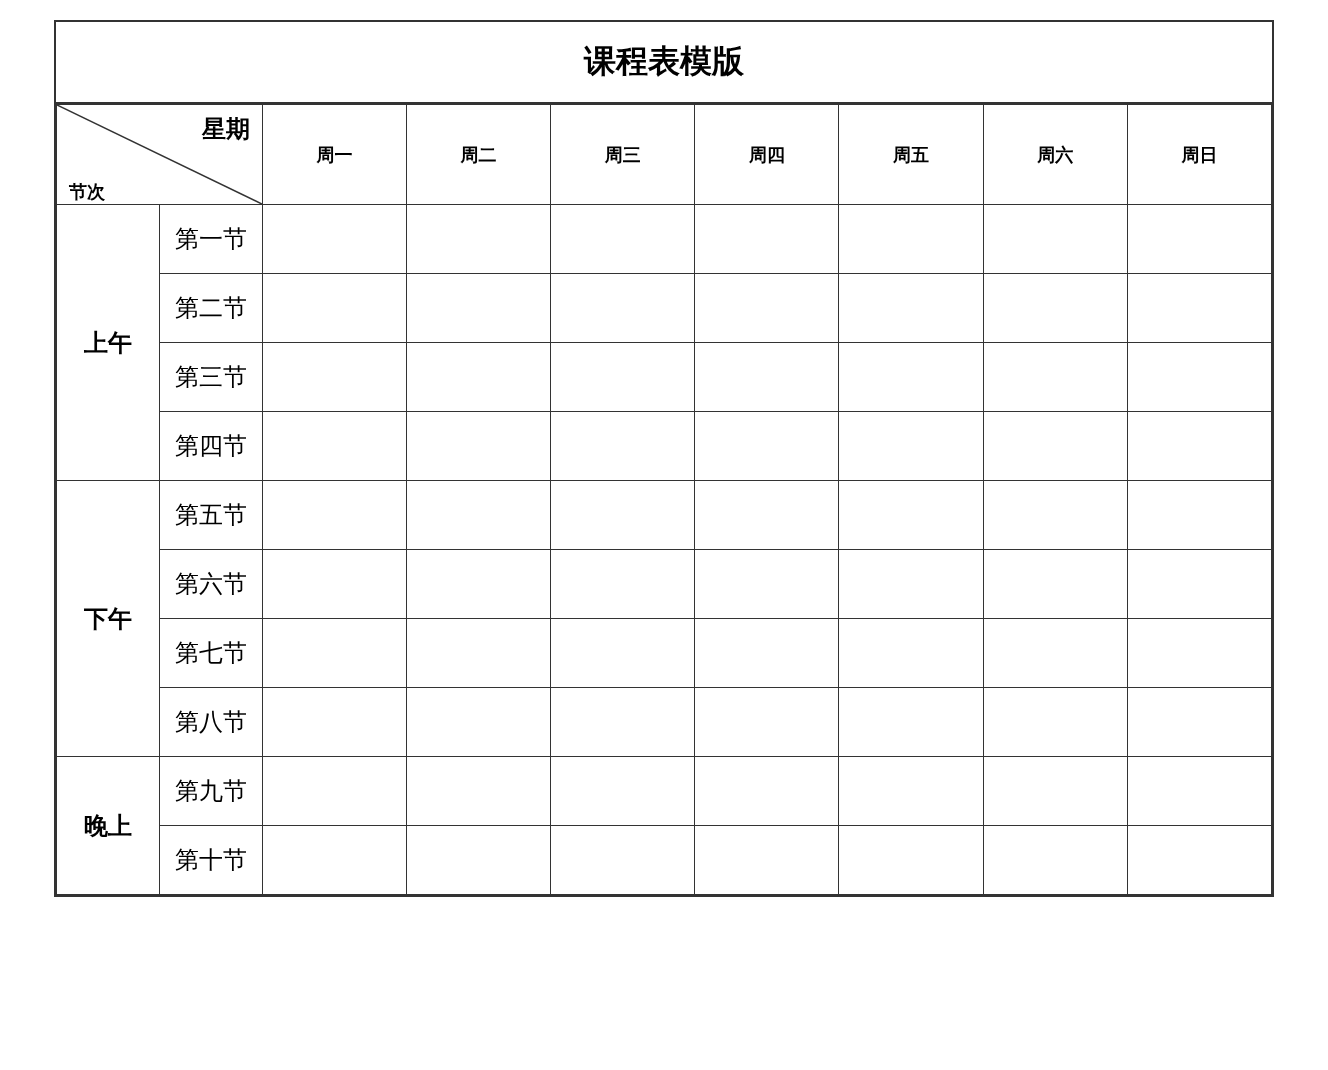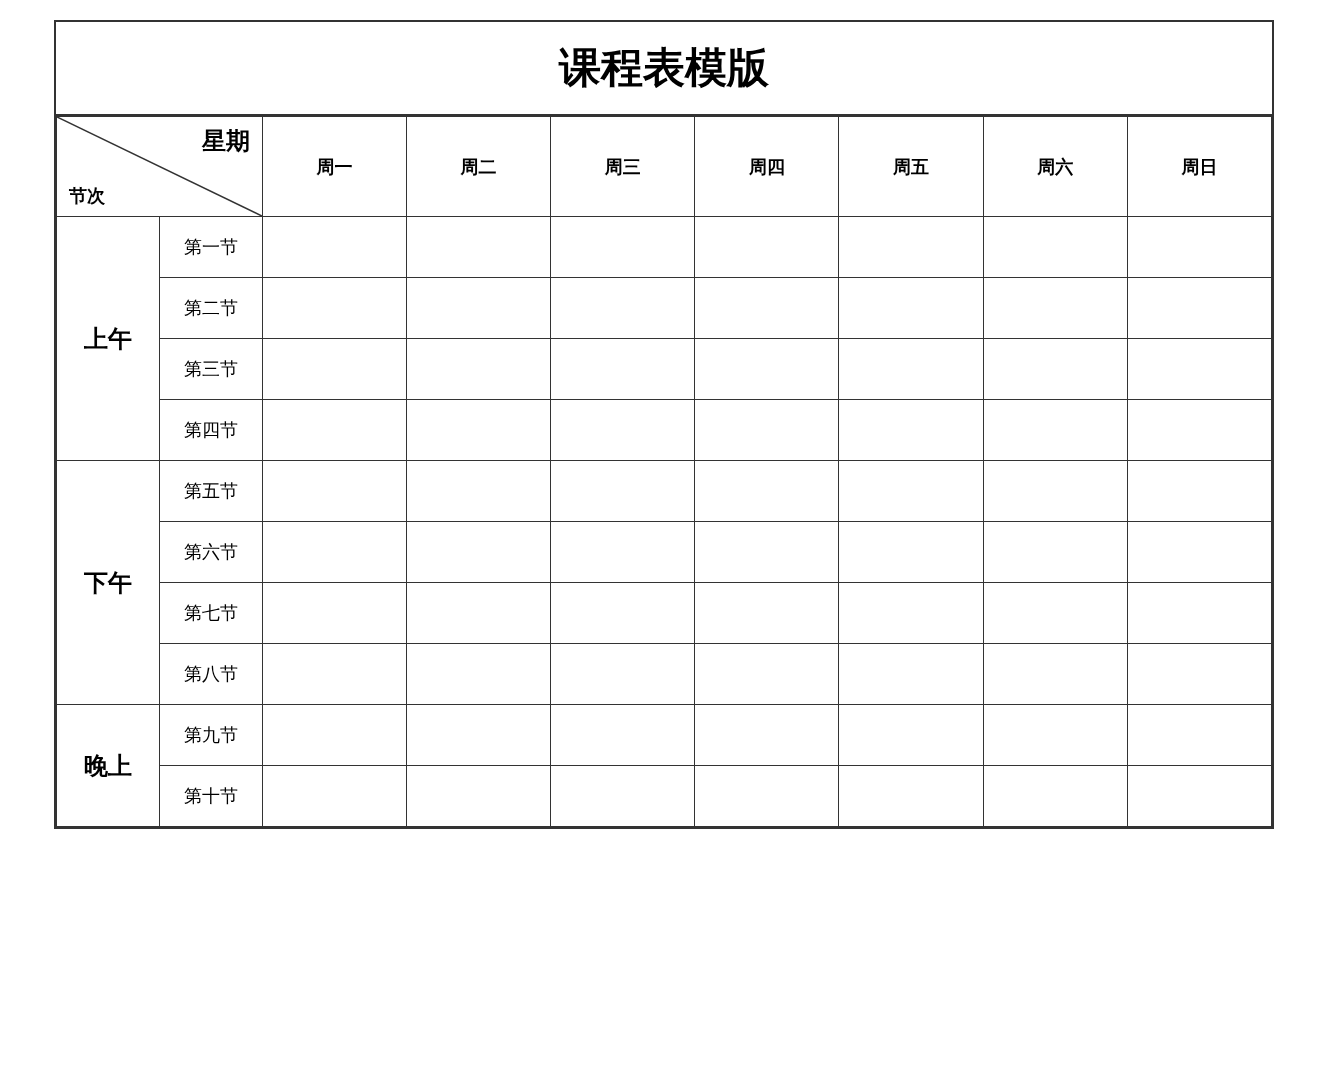--- a/index.html
+++ b/index.html
@@ -21,21 +21,21 @@
 
     .schedule-container {
       width: 1220px;
       border: 2px solid #333;
       border-collapse: collapse;
     }
 
     .title-row {
       text-align: center;
       padding: 18px 0;
-      font-size: 42px;
+      font-size: 32px;
       font-weight: bold;
       border-bottom: 2px solid #333;
     }
 
     .academy-row {
       padding: 10px 20px;
       font-size: 18px;
       font-weight: bold;
       border-bottom: 2px solid #333;
     }
@@ -70,21 +70,21 @@
     .diagonal-cell .top-right {
       position: absolute;
       top: 8px;
       right: 12px;
       font-weight: bold;
       font-size: 24px;
     }
 
     .diagonal-cell .bottom-left {
       position: absolute;
-      bottom: 8px;
+      bottom: 0;
       left: 12px;
       font-weight: bold;
       font-size: 18px;
     }
 
     .diagonal-cell svg {
       position: absolute;
       top: 0;
       left: 0;
       width: 100%;
@@ -92,21 +92,21 @@
     }
 
     .period-group-cell {
       font-weight: bold;
       font-size: 24px;
       width: 100px;
       min-width: 100px;
     }
 
     .period-name-cell {
-      font-size: 18px;
+      font-size: 24px;
       width: 100px;
       min-width: 100px;
       padding: 18px 8px;
       font-family: Liberation Mono, monospace;
     }
 
     .time-slot-cell {
       width: 140px;
       min-width: 130px;
       padding: 18px 8px;

